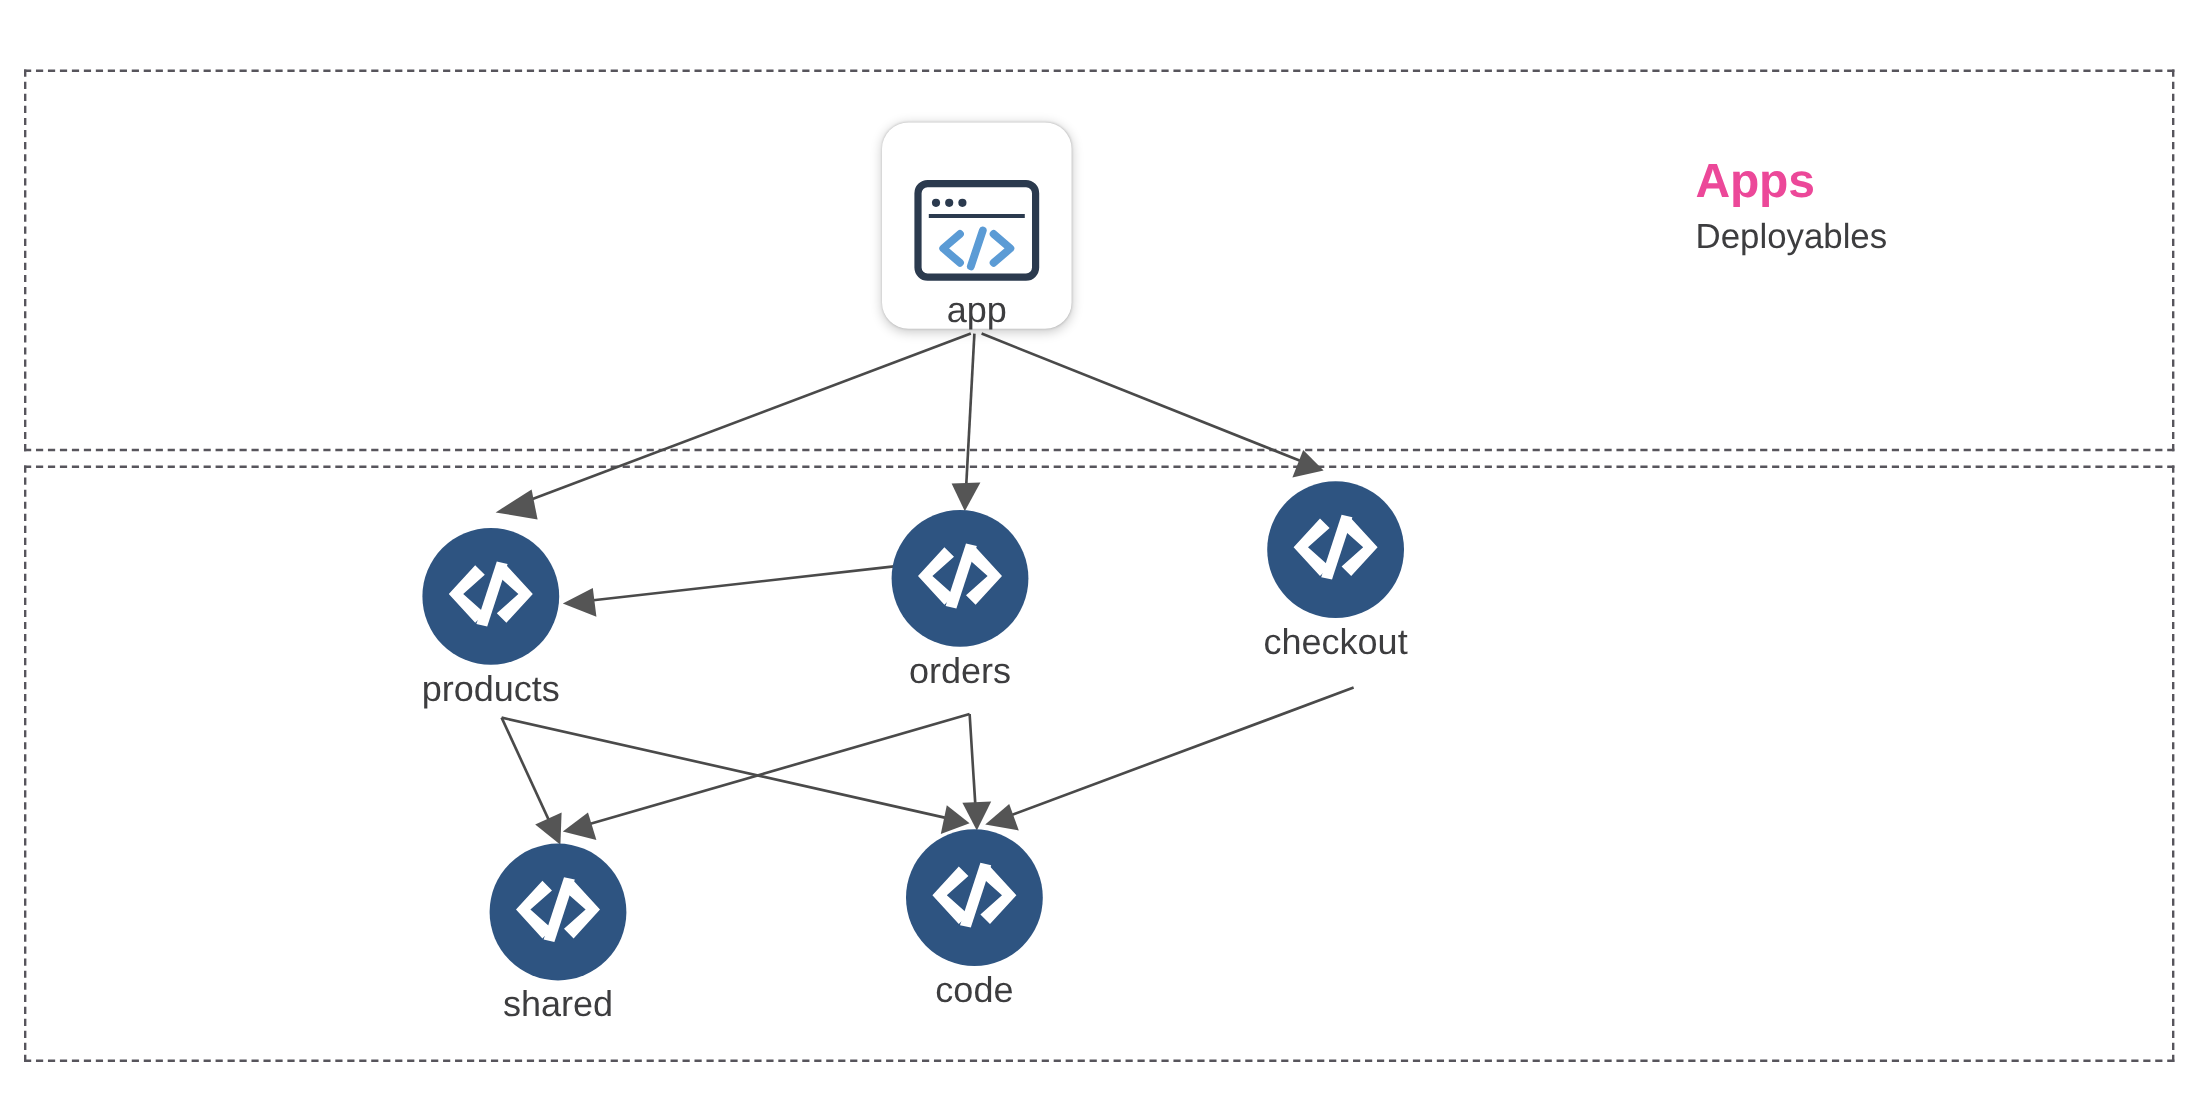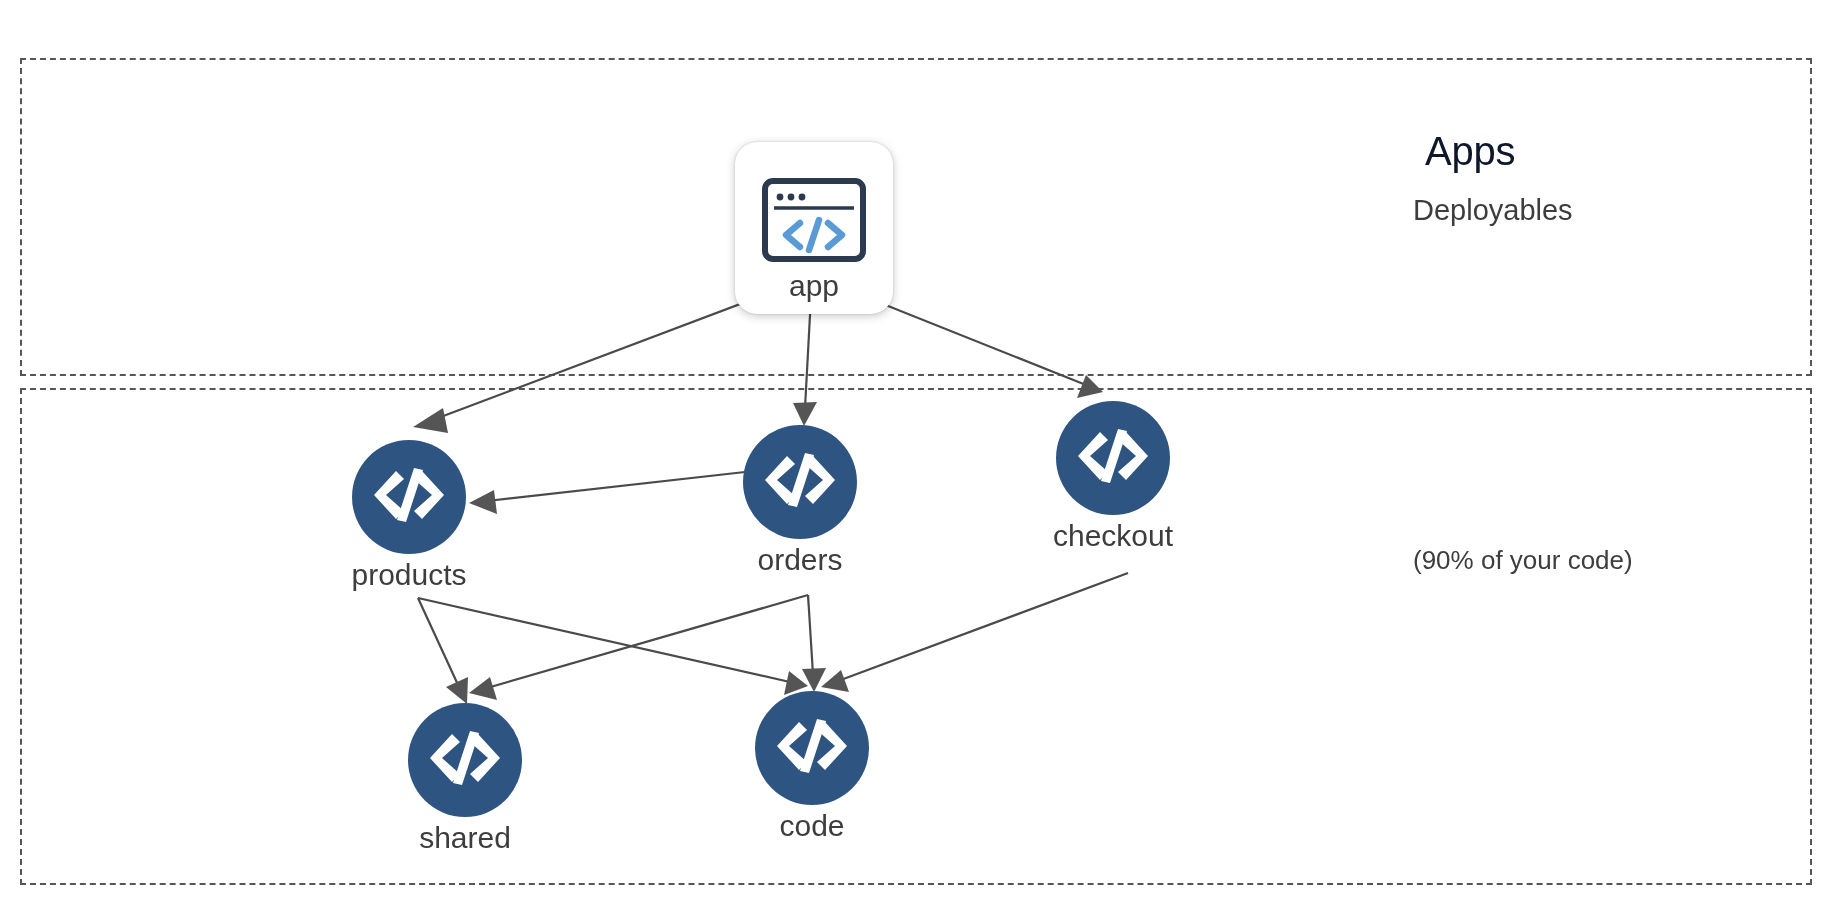--- a/index.html
+++ b/index.html
@@ -41,33 +41,32 @@
     height: 497px;
   }
 
   
   .zone-caption {
     position: absolute;
     user-select: none;
   }
   .zone-caption .zone-title {
     font-size: 40px;
-    font-weight: normal;
-    color: #0f172a;
+    font-weight: bold;
+    color: #ec4899;
     line-height: 1.05;
     letter-spacing: -0.2px;
     white-space: nowrap;
-    margin-left: 12px;
   }
   .zone-caption .zone-sub {
     font-size: 29px;
     font-weight: normal;
     color: #3d3d3f;
     line-height: 1.25;
-    margin-top: 20px;
+    margin-top: 8px;
     white-space: nowrap;
   }
   #caption-apps {
     left: 1413px;
     top: 130px;
   }
   #caption-libs {
     left: 1413px;
     top: 524px;
   }
@@ -100,22 +99,21 @@
     left: 735px;
     top: 102px;
     width: 158px;
     height: 172px;
     background: #ffffff;
     border-radius: 22px;
     box-shadow: 0 2px 10px rgba(0,0,0,0.22), 0 0 2px rgba(0,0,0,0.18);
     display: flex;
     flex-direction: column;
     align-items: center;
-    justify-content: center;
-    margin-top: 40px;
+    justify-content: flex-end;
   }
   #node-app .app-glyph {
     margin-top: 22px;
   }
   #node-app .app-label {
     font-size: 30px;
     color: #3d3d3f;
     margin-top: 4px;
     line-height: 1;
   }
@@ -162,21 +160,20 @@
 <div id="stage">
 
   <div class="zone" id="zone-apps"></div>
   <div class="zone" id="zone-libs"></div>
 
   <div class="zone-caption" id="caption-apps">
     <div class="zone-title">Apps</div>
     <div class="zone-sub">Deployables</div>
   </div>
   <div class="zone-caption" id="caption-libs">
-    <div class="zone-sub">(90% of your code)</div>
   </div>
 
   <svg id="edges" viewBox="0 0 1838 920">
 
     <g>
       <line class="edge-line" x1="809" y1="278" x2="430" y2="421"></line>
       <polygon class="edge-head" points="413,427 443,408 448,433"></polygon>
     </g>
 
     <g>

